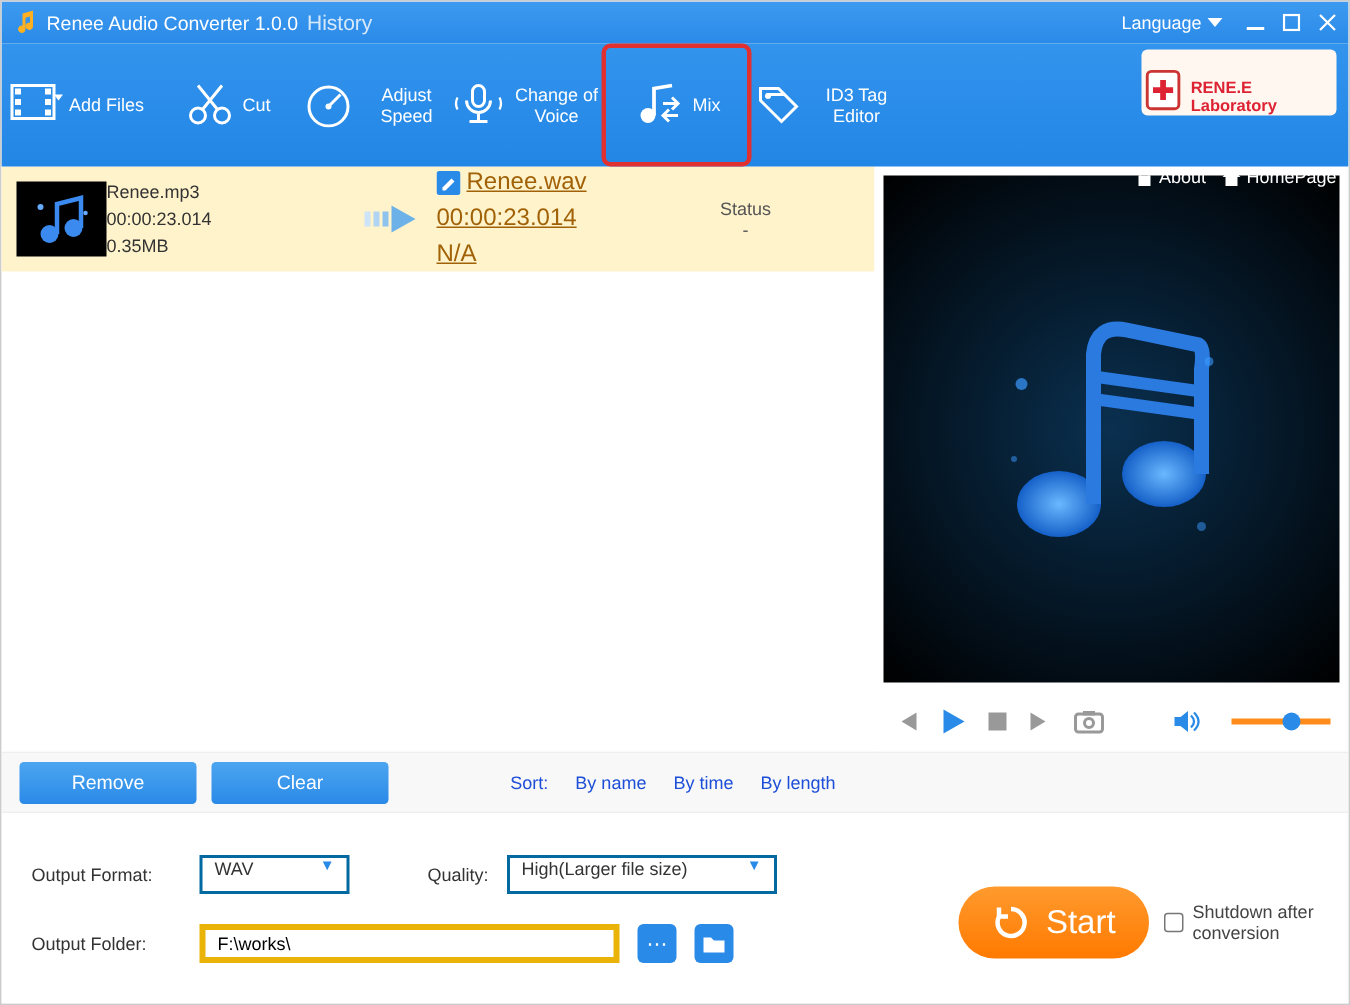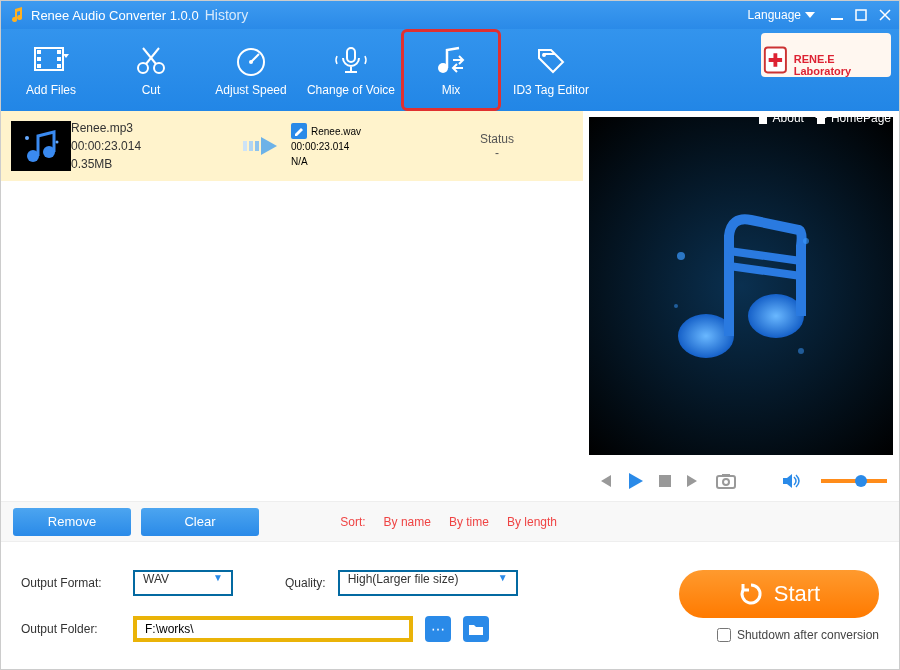--- a/index.html
+++ b/index.html
@@ -8,62 +8,62 @@
 .titlebar { height: 28px; background: linear-gradient(#3d9af0, #2a8ae8); display: flex; align-items: center; padding: 0 8px; color: #fff; font-size: 12px; }
 .titlebar .app-icon { width: 16px; height: 16px; margin-right: 6px; }
 .titlebar .title { font-size: 13px; }
 .titlebar .history { margin-left: 6px; opacity: 0.8; font-size: 14px; }
 .titlebar .spacer { flex: 1; }
 .titlebar .lang { display: flex; align-items: center; gap: 4px; cursor: pointer; }
 .titlebar .winbtns { display: flex; gap: 12px; margin-left: 16px; }
 .titlebar .winbtn { cursor: pointer; }
 
 .toolbar { height: 82px; background: linear-gradient(#3394ed, #2286e6); display: flex; align-items: center; position: relative; }
-.tool { width: 100px; height: 82px; display: flex; flex-direction: column; align-items: center; justify-content: center; color: #fff; font-size: 12px; cursor: pointer; gap: 4px; text-align: center; }
+.tool { width: 100px; height: 82px; display: flex; flex-direction: row; align-items: center; justify-content: center; color: #fff; font-size: 12px; cursor: pointer; gap: 4px; text-align: center; }
 .tool.highlighted { border: 3px solid #e03030; border-radius: 6px; }
 .tool-icon { width: 36px; height: 36px; display: flex; align-items: center; justify-content: center; }
 .toolbar-right { position: absolute; right: 8px; top: 18px; height: 82px; display: flex; align-items: flex-end; padding-bottom: 4px; gap: 4px; }
 .brand-logo { position: absolute; right: 8px; top: 4px; width: 130px; height: 44px; background: #fff7f0; border-radius: 4px; display: flex; align-items: flex-end; justify-content: center; font-size: 11px; color: #d23; font-weight: bold; }
 .brand-links { display: flex; gap: 10px; color: #fff; font-size: 12px; }
 .brand-links span { display: flex; align-items: center; gap: 3px; cursor: pointer; }
 
 .main { display: flex; height: 390px; }
 .filelist { flex: 1; background: #fff; }
 .filerow { height: 70px; background: #fff3cc; display: flex; align-items: center; padding: 6px 10px; }
 .thumb { width: 60px; height: 50px; background: #000; display: flex; align-items: center; justify-content: center; }
 .fileinfo { width: 170px; font-size: 12px; color: #333; line-height: 1.5; }
 .arrow { width: 50px; height: 30px; }
-.outinfo { width: 130px; font-size: 10px; color: #000000; line-height: 1.5; }
+.outinfo { width: 130px; font-size: 16px; color: #a16207; line-height: 1.5; text-decoration: underline; }
 .outinfo .outname { display: flex; align-items: center; gap: 4px; }
 .status-col { text-align: center; font-size: 12px; color: #555; flex: 1; }
 
 .preview { width: 316px; height: 390px; background: #fff; display: flex; flex-direction: column; }
 .preview-canvas { flex: 1; background: radial-gradient(circle at 50% 50%, #0a3050, #000); display: flex; align-items: center; justify-content: center; margin: 6px; }
 .preview-controls { height: 40px; display: flex; align-items: center; padding: 0 12px; gap: 12px; }
 .pbtn { color: #888; cursor: pointer; }
 .pbtn.play { color: #2a8ae8; }
 .vol-slider { flex: 1; height: 4px; background: #ff8c1a; position: relative; margin-left: 8px; }
 .vol-slider::after { content: ''; position: absolute; right: 30%; top: -4px; width: 12px; height: 12px; background: #2a8ae8; border-radius: 50%; }
 
 .listbar { height: 40px; display: flex; align-items: center; padding: 0 12px; gap: 10px; background: #f8f8f8; border-top: 1px solid #eee; }
 .btn-blue { width: 118px; height: 28px; background: linear-gradient(#4ca5f0, #2a8ae8); color: #fff; font-size: 13px; border: none; border-radius: 3px; cursor: pointer; }
-.sortarea { margin-left: auto; display: flex; gap: 18px; font-size: 12px; color: #ef4444; align-items: flex-start; margin-right: 330px; }
+.sortarea { margin-left: auto; display: flex; gap: 18px; font-size: 12px; color: #1d4ed8; align-items: flex-start; margin-right: 330px; }
 .sortarea .sortlabel { font-weight: normal; }
 .sortarea .sortopt { cursor: pointer; }
 
 .bottom { height: 128px; padding: 28px 20px 10px; display: flex; gap: 30px; background: #fff; border-top: 1px solid #eee; }
 .settings { flex: 1; display: flex; flex-direction: column; gap: 20px; }
 .setting-row { display: flex; align-items: center; gap: 12px; font-size: 12px; color: #333; }
 .setting-row label { width: 100px; }
 .combo { height: 26px; border: 2px solid #0369a1; background: #fff; display: flex; align-items: flex-start; padding: 0 8px; font-size: 12px; cursor: pointer; justify-content: space-between; }
 .combo .arrow-down { color: #2a8ae8; font-size: 10px; margin-left: 8px; }
 .folder-input { height: 26px; border: 4px solid #eab308; flex: 1; max-width: 280px; padding: 0 8px; font-size: 12px; }
 .icon-btn { width: 26px; height: 26px; background: #2a8ae8; border-radius: 4px; display: flex; align-items: center; justify-content: center; color: #fff; cursor: pointer; font-size: 14px; }
 
-.startarea { width: 240px; display: flex; flex-direction: column; align-items: flex-end; gap: 10px; }
+.startarea { width: 240px; display: flex; flex-direction: row; align-items: center; gap: 10px; }
 .start-btn { width: 200px; height: 48px; background: linear-gradient(#ff9a2e, #ff7a00); border-radius: 24px; color: #fff; font-size: 22px; display: flex; align-items: center; justify-content: center; gap: 10px; cursor: pointer; border: none; }
 .shutdown { display: flex; align-items: center; gap: 6px; font-size: 12px; color: #444; }
 .shutdown input { width: 14px; height: 14px; }
 
 svg { display: block; }
 </style>
 </head>
 <body>
 
 <div class="titlebar">

